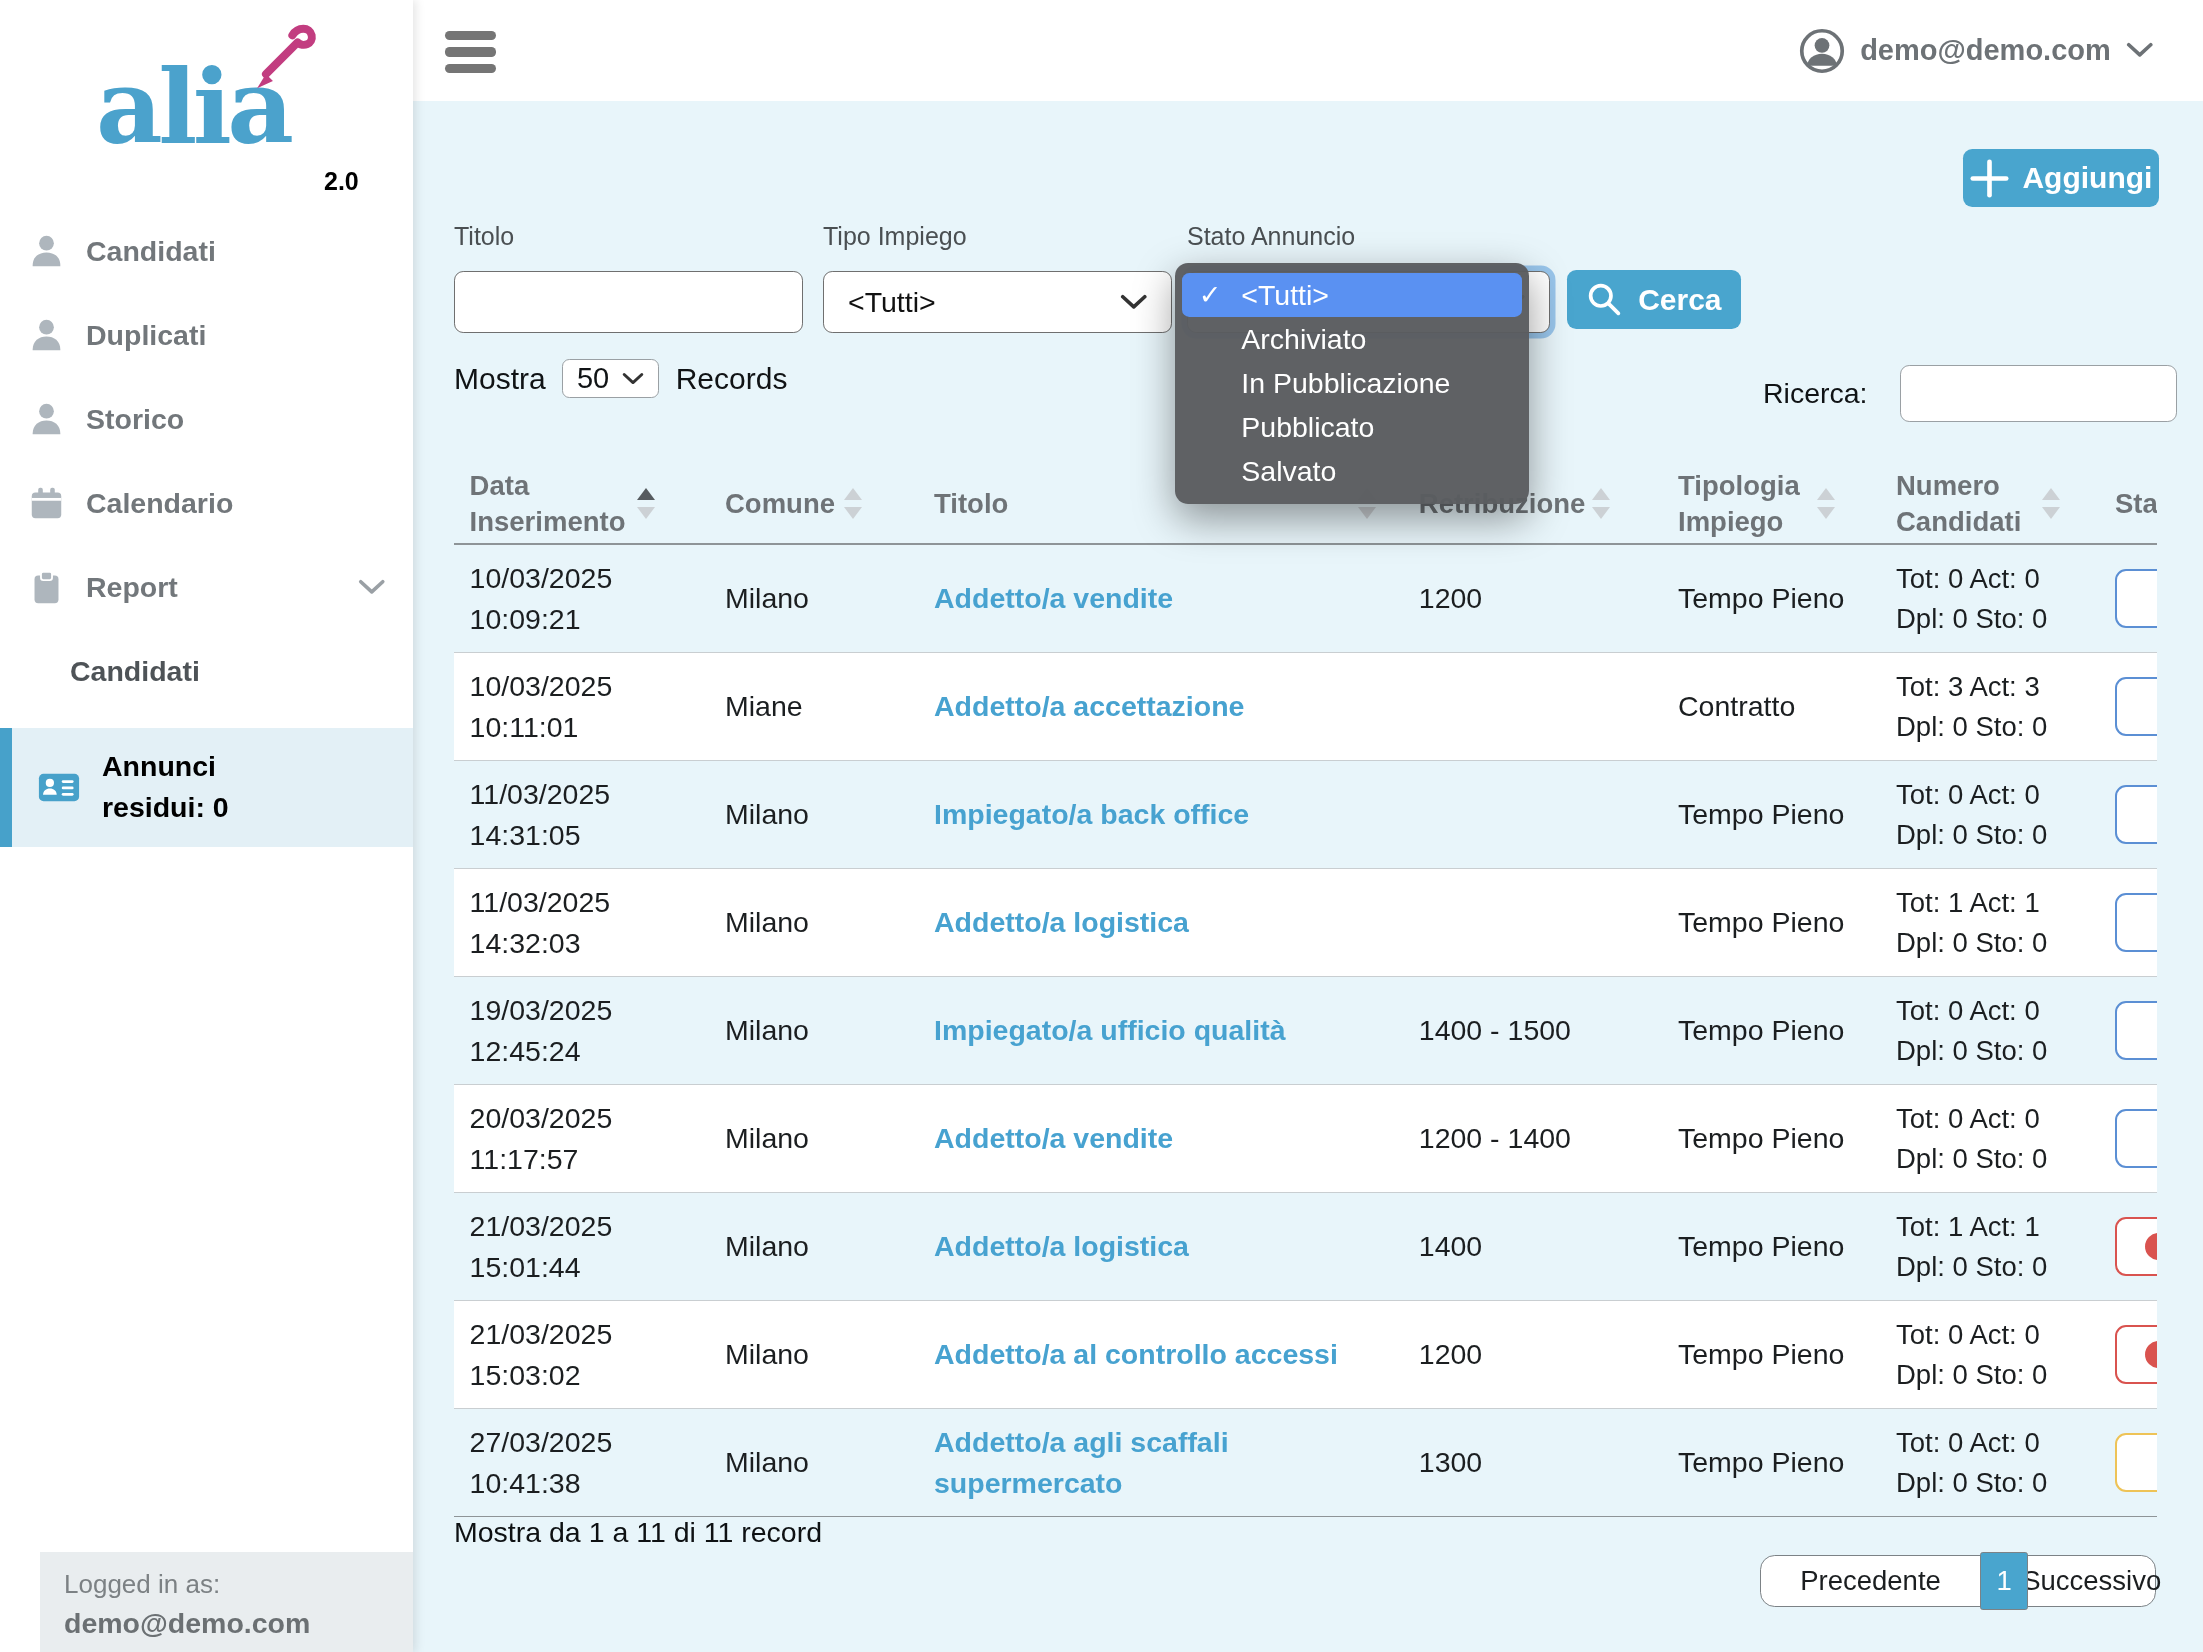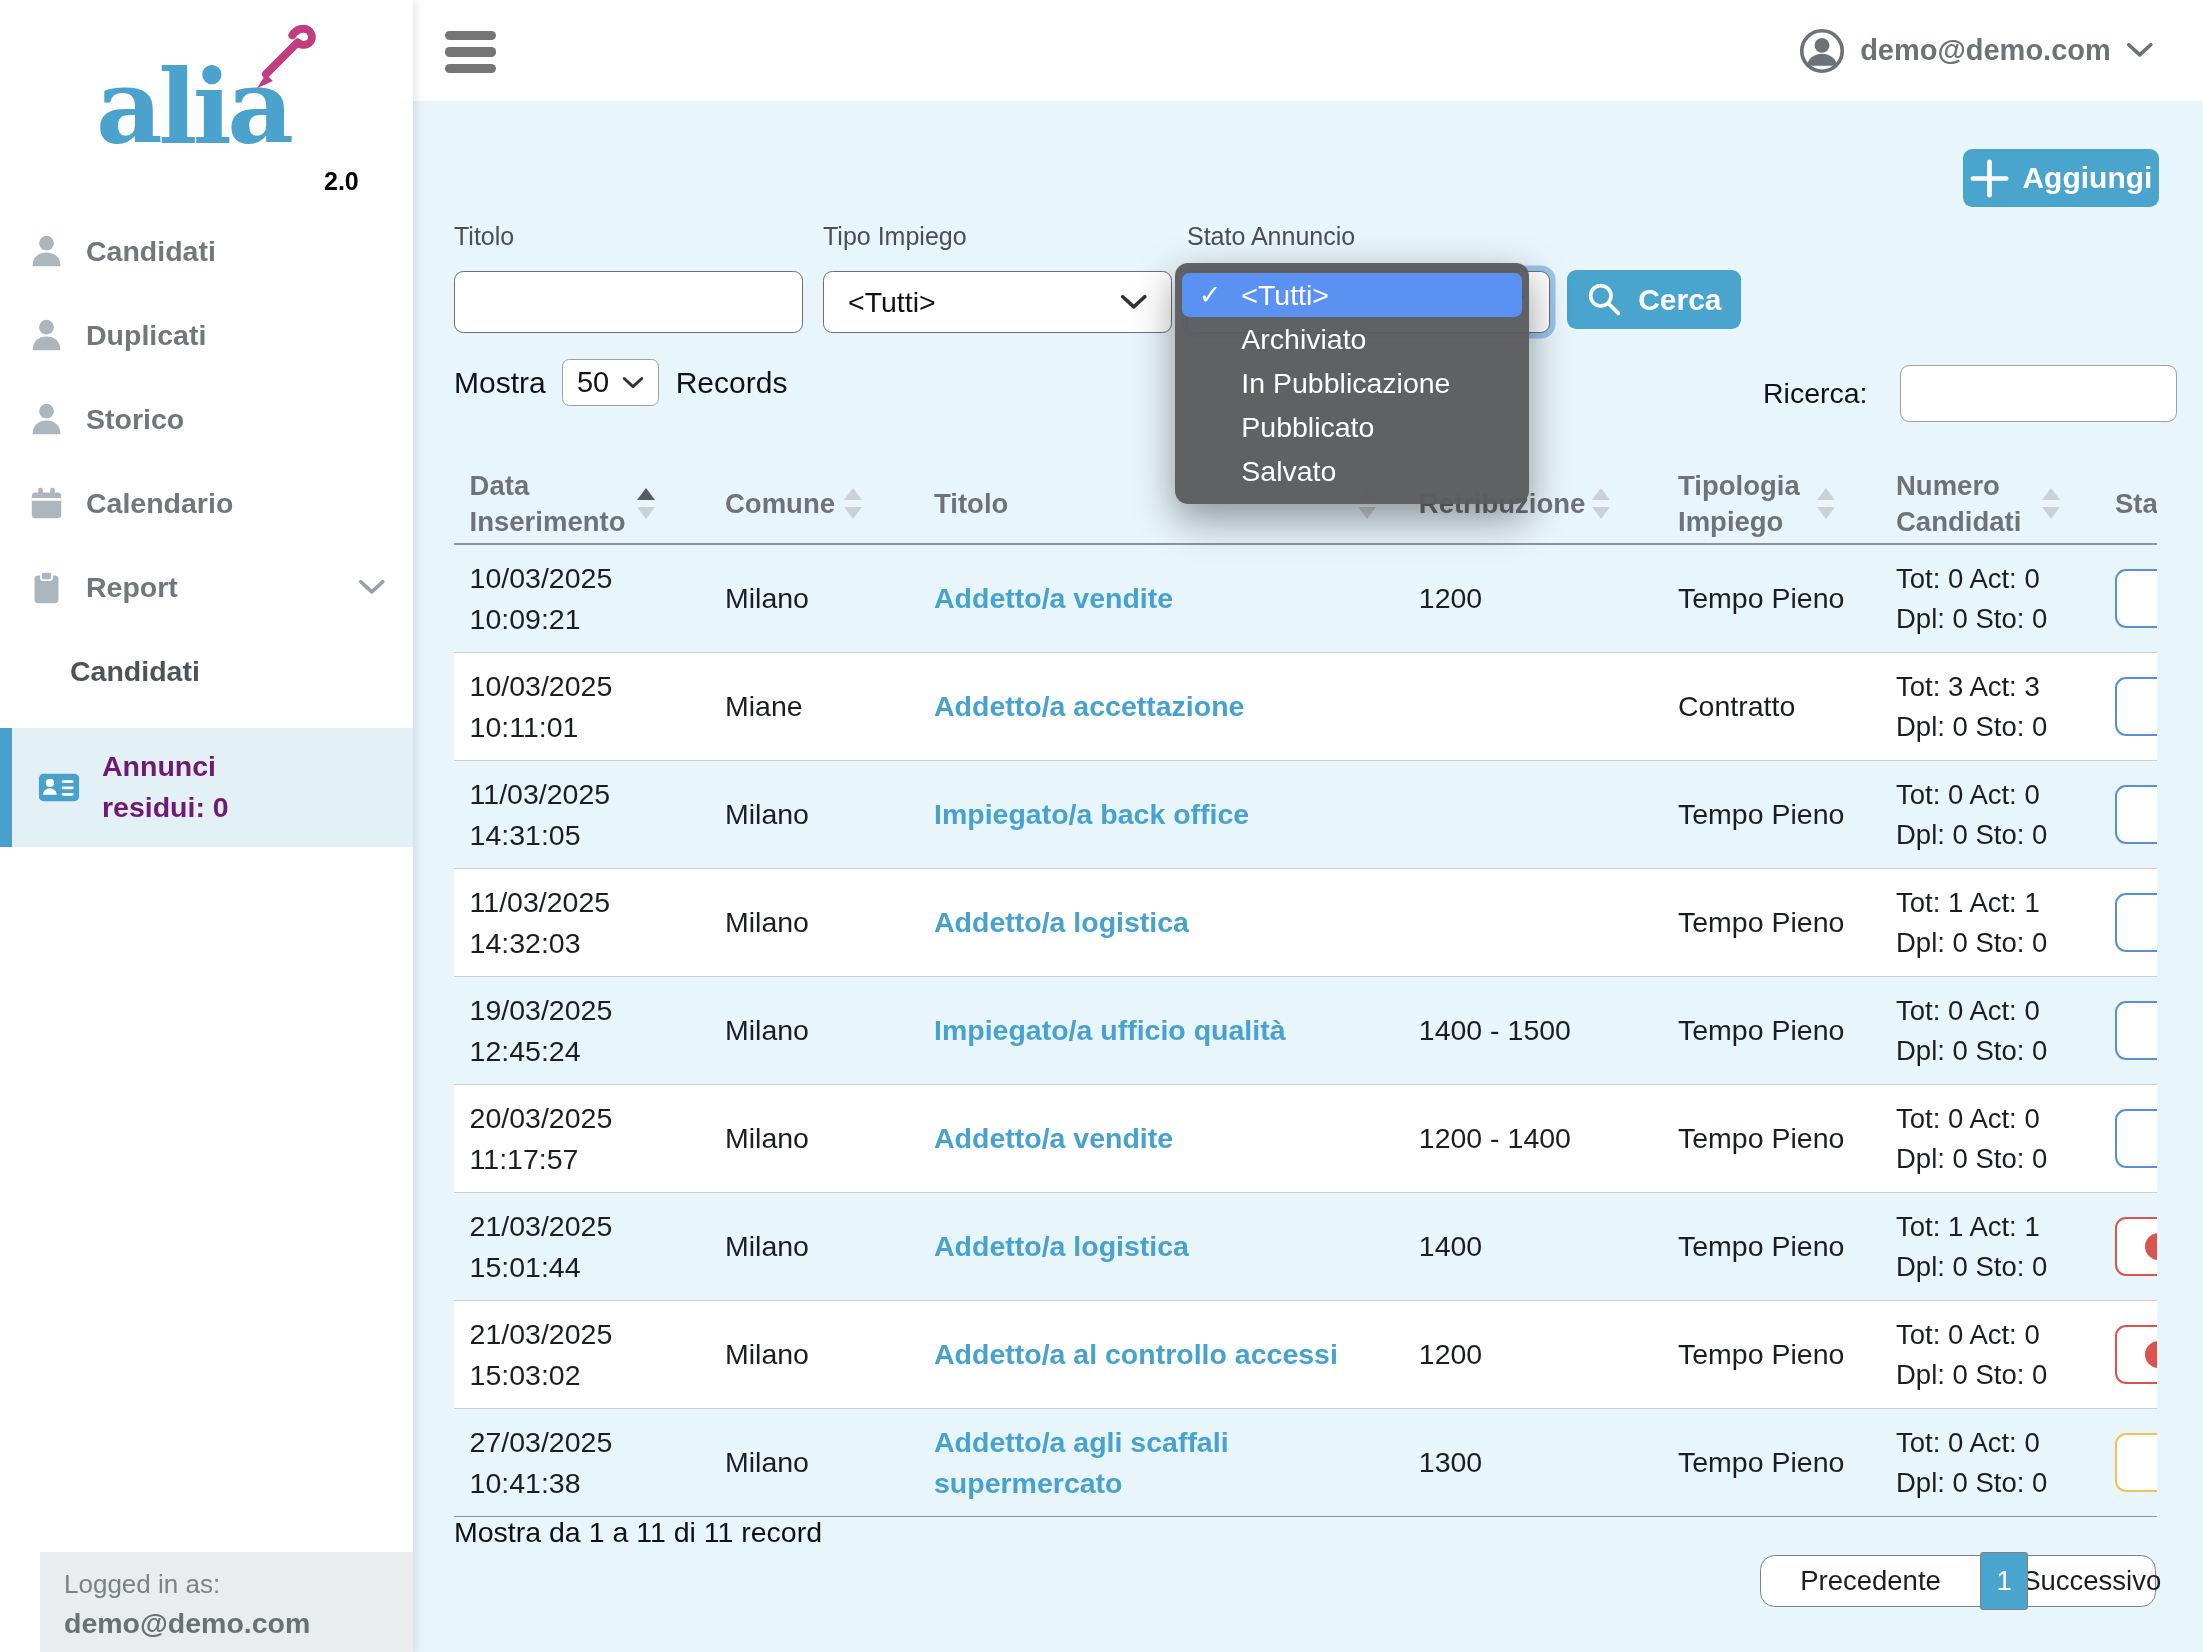--- a/index.html
+++ b/index.html
@@ -16,21 +16,21 @@
   .logo-version { position:absolute; left:228px; top:112px; color:#000000; font-size:25px; font-weight:bold; }
   .nav { position:absolute; top:209px; left:0; right:0; }
   .nav-item { display:flex; align-items:center; gap:22px; height:84px; padding-left:29px;
               color:#72777b; font-weight:bold; font-size:28.5px; cursor:pointer; }
   .nav-item svg { flex:0 0 auto; }
   .nav-item .chev { margin-left:auto; margin-right:27.5px; }
   .nav-sub { display:flex; align-items:center; height:84px; padding-left:70px;
              color:#4e5357; font-weight:bold; font-size:28.5px; cursor:pointer; }
   .nav-active { position:relative; margin-top:14.7px; min-height:119px; background:#e3f0f6;
                 border-left:12px solid #47a1ca; display:flex; align-items:center; gap:22px;
-                padding:18.4px 27.5px 18.4px 26px; color:#701a75; font-weight:bold; font-size:28.5px;
+                padding:18.4px 27.5px 18.4px 26px; color:#000000; font-weight:bold; font-size:28.5px;
                 line-height:1.45; cursor:pointer; }
   .nav-active .label2 { width:202px; }
   .sidebar-footer { position:absolute; left:0; right:0; bottom:0; height:101px; background:#e9edef;
                     padding:16.5px 24px 0 24px;margin-left:40px; }
   .sf-label { color:#7c8184; font-size:26px; }
   .sf-email { color:#6b7073; font-size:28.5px; font-weight:bold; margin-top:7.3px; }
 
   
   .main { position:absolute; left:413px; top:0; width:1791px; height:1653px; }
   .topbar { position:relative; height:101px; background:#fff; z-index:5; }
@@ -61,21 +61,21 @@
   .menu { position:absolute; left:762px; top:162px; width:354px; height:241px; z-index:20;
           background:rgba(90,92,95,.97); border-radius:13px; padding:10px 7.3px;
           box-shadow:0 14.7px 40px rgba(0,0,0,.40); }
   .menu-item { height:44px; line-height:44px; color:#fff; font-size:28.5px; padding-left:59px;
                border-radius:7.3px; position:relative; cursor:pointer; white-space:nowrap; }
   .menu-item.selected { background:#5a91f2; }
   .menu-item .check { position:absolute; left:16.5px; font-size:27px; }
 
   .mostra { position:absolute; left:41px; top:258px; display:flex; align-items:center; gap:16.5px;
             font-size:30px; color:#101315; }
-  .page-size { width:97px; height:47px; background:#fff; border:1.8px solid #9aa0a4; border-radius:7.3px;
+  .page-size { width:97px; height:39px; background:#fff; border:1.8px solid #9aa0a4; border-radius:7.3px;
                display:flex; align-items:center; justify-content:space-between; padding:0 13.8px;
                font-size:29px; cursor:pointer; }
   .ricerca { position:absolute; left:1350px; top:264px; display:flex; align-items:center; gap:32px;
              font-size:28.5px; color:#101315; }
   .ricerca input { width:277px; height:57px; background:#fff; border:1.8px solid #9aa0a4; border-radius:9.2px;
                    font-size:27.5px; padding:0 14.7px; font-family:"Liberation Sans",sans-serif; }
 
   
   .table { position:absolute; left:41px; top:363px; width:1703px; overflow:hidden; }
   .trow { display:flex; width:1800px; align-items:center; }

